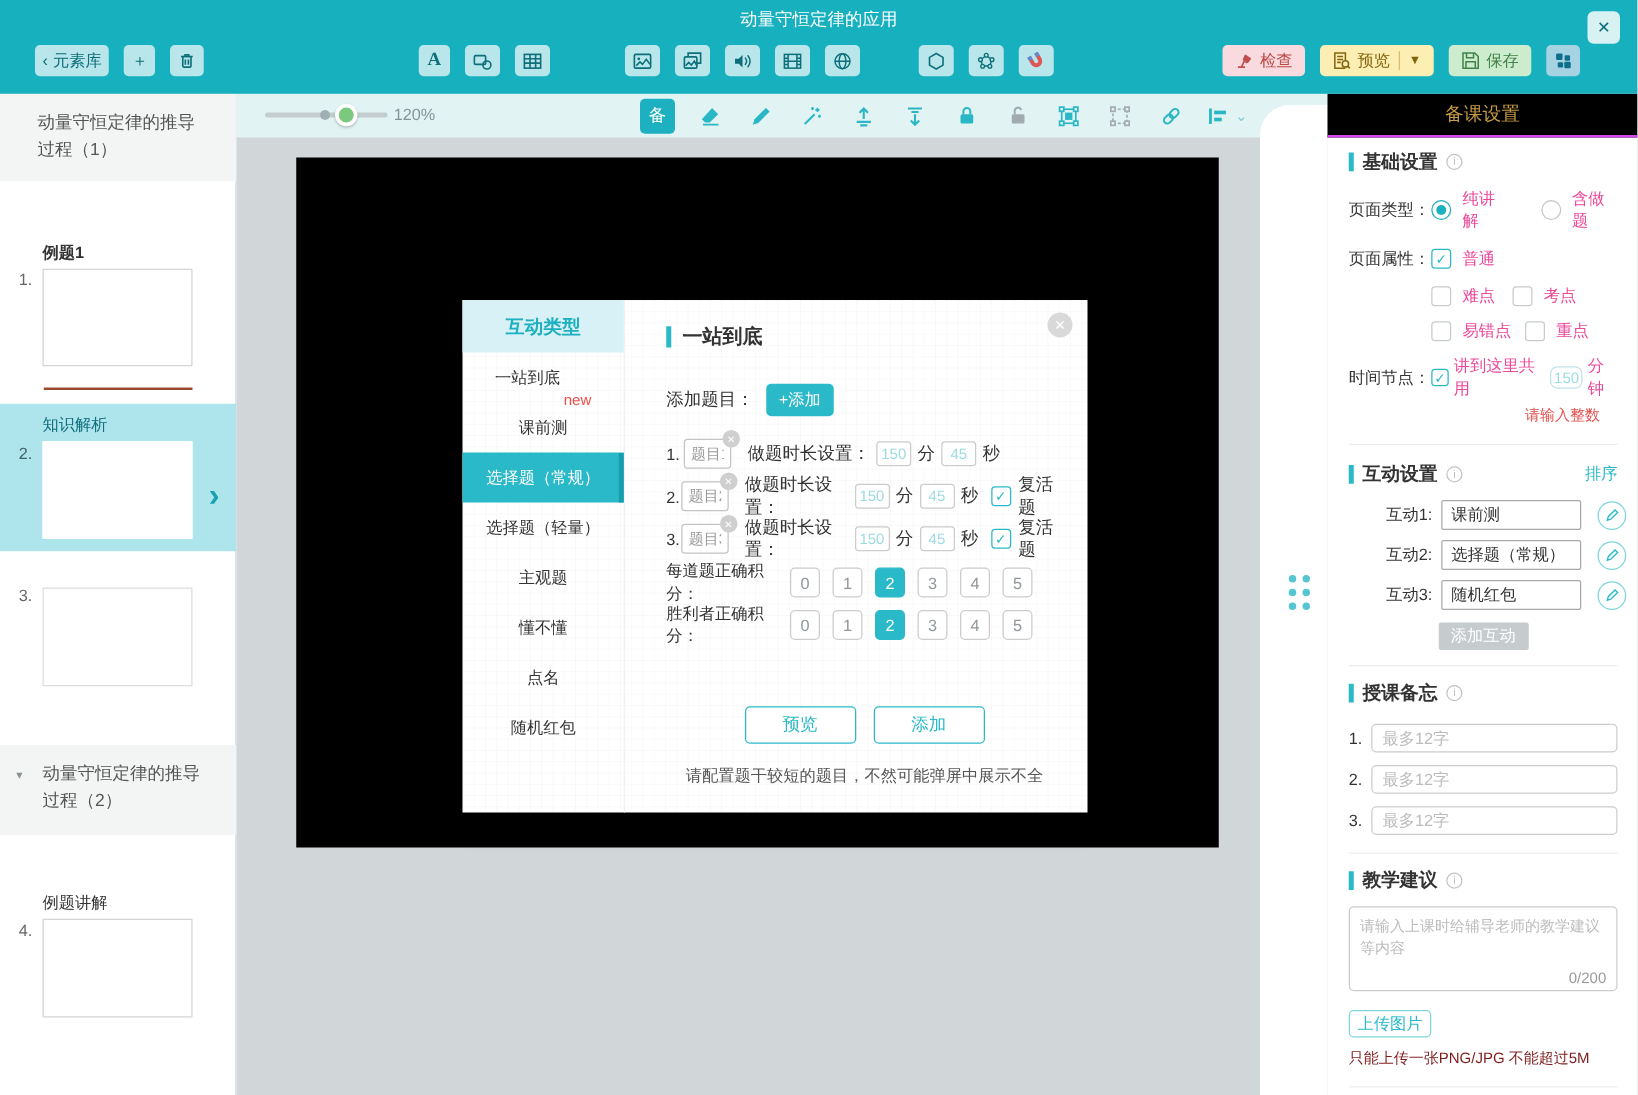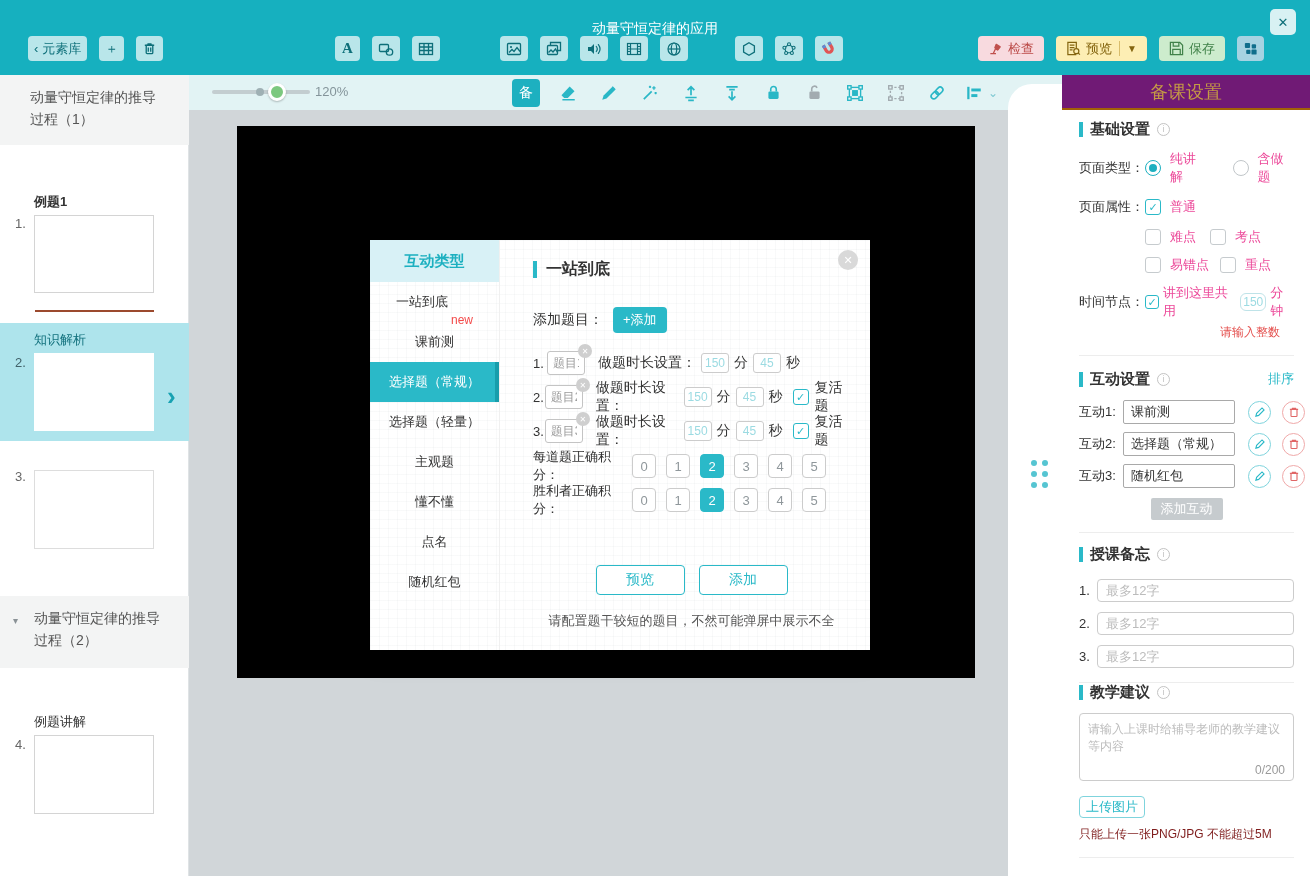--- a/index.html
+++ b/index.html
@@ -2,21 +2,21 @@
 <html><head>
 <meta charset="utf-8">
 <style>
   * { box-sizing: border-box; margin: 0; padding: 0; }
   html,body { width:1310px; height:876px; overflow:hidden; }
   body { font-family:"Liberation Sans","DejaVu Sans",sans-serif; font-size:13px; color:#333; }
   #app { position:relative; width:1310px; height:876px; background:#d1d6d9; }
 
   
   #top-bar { position:absolute; left:0; top:0; width:1310px; height:75px; background:#16b0bf; z-index:30; }
-  .app-title { position:absolute; left:0; right:0; top:20px; text-align:center; color:#fff; font-size:14px; }
+  .app-title { position:absolute; left:0; right:0; top:7px; text-align:center; color:#fff; font-size:14px; }
   .hgroup { position:absolute; top:36px; display:flex; gap:12px; align-items:center; }
   .hbtn { height:25px; min-width:25px; padding:0 6px; background:#b9e6ea; color:#0d6f79; border-radius:4px;
           display:flex; align-items:center; justify-content:center; gap:4px; font-size:13px; cursor:pointer; }
   .hbtn svg { display:block; }
   .abtn { height:25px; padding:0 10px; border-radius:4px; display:flex; align-items:center; gap:5px; font-size:13px; cursor:pointer; }
   .abtn-check { background:#f8dadf; color:#bb4a48; }
   .abtn-preview { background:#fdeeb4; color:#84650f; }
   .abtn-save { background:#cdeccd; color:#41824a; }
   .vsep { width:1px; height:15px; background:#d9bd6b; margin:0 2px; }
   .caret { font-size:10px; line-height:1; }
@@ -93,42 +93,42 @@
   .score { width:24px; height:24px; border:1px solid #ccc; border-radius:4px; margin-right:10px; display:flex; align-items:center;
            justify-content:center; font-size:13px; color:#8f979b; background:#fff; cursor:pointer; }
   .score.sel { background:#2ab9c8; border-color:#2ab9c8; color:#fff; }
   .m-btn-row { margin-top:53px; display:flex; justify-content:center; gap:14px; }
   .m-btn { width:89px; height:30px; border:1px solid #2ab9c8; border-radius:4px; background:#fff; color:#2ab9c8; font-size:14px;
            display:flex; align-items:center; justify-content:center; cursor:pointer; }
   .m-note { margin-top:17px; text-align:center; font-size:13px; color:#555; }
 
   
   #settings { position:absolute; left:1062px; top:75px; width:248px; bottom:0; background:#fff; z-index:14; }
-  .sp-header { height:35px; background:#701a75; border-bottom:2px solid #a16207; color:#c59b45; font-size:18px;
+  .sp-header { height:35px; background:#000000; border-bottom:2px solid #d946ef; color:#c59b45; font-size:15px;
                display:flex; align-items:center; justify-content:center; }
   .sp-body { padding:10px 16px 0 17px; }
   .sec-title { display:flex; align-items:center; gap:7px; height:18px; }
   .sec-bar { width:4px; height:15px; background:#2ab9c8; }
   .sec-text { font-size:15px; font-weight:bold; color:#333; }
   .info-i { width:13px; height:13px; border:1px solid #c3c3c3; border-radius:50%; color:#c3c3c3; font-size:9px;
             display:inline-flex; align-items:center; justify-content:center; font-style:normal; }
   .sort-link { margin-left:auto; color:#2ab9c8; font-size:13px; font-weight:normal; cursor:pointer; }
   .f-row { display:flex; align-items:center; margin-top:12px; }
   .f-label { width:66px; font-size:13px; color:#333; flex:none; }
   .radio { width:16px; height:16px; border:1px solid #c1c6c9; border-radius:50%; background:#fff; display:inline-flex;
            align-items:center; justify-content:center; cursor:pointer; flex:none; }
   .radio.on { border-color:#1db0c0; }
   .radio.on::after { content:""; width:8px; height:8px; border-radius:50%; background:#1db0c0; }
   .opt-label { font-size:13px; color:#ec4899; margin-left:9px; }
   .gap28 { width:28px; } .gap14 { width:14px; }
   .time-in { width:26px; height:18px; border:1px solid #bfe3e8; border-radius:6px; text-align:center; font-size:12px;
              color:#9cdbe2; font-family:inherit; margin:0 4px 0 6px; }
   .hint-red { color:#e4504e; font-size:12px; margin-top:4px; text-align:right; padding-right:14px; }
   .sec-div { border-top:1px solid #ededed; margin-top:14px; }
-  .int-row { display:flex; align-items:center; margin-top:8px; }
+  .int-row { display:flex; align-items:center; margin-top:8px;margin-left:30px; }
   .int-row.first { margin-top:12px; }
   .int-label { width:44px; font-size:13px; color:#333; flex:none; }
   .int-in { width:112px; height:24px; border:1px solid #a9a9a9; border-radius:2px; padding:0 7px; font-size:13px; color:#333; font-family:inherit; }
   .cir-btn { width:23px; height:23px; border-radius:50%; display:flex; align-items:center; justify-content:center; cursor:pointer; flex:none; }
   .cir-edit { border:1px solid #7fd4dd; color:#2ab9c8; margin-left:13px; }
   .cir-del { border:1px solid #f0a9a9; color:#e06666; margin-left:11px; }
   .add-int-btn { margin:10px auto 0; width:72px; height:22px; background:#c6cbce; color:#fff; font-size:13px; border-radius:2px;
                  display:flex; align-items:center; justify-content:center; cursor:default; }
   .memo-row { display:flex; align-items:center; margin-top:10px; }
   .memo-row.first { margin-top:16px; }
@@ -665,21 +665,21 @@
         <span class="memo-num">2.</span>
         <input class="memo-in" placeholder="最多12字" style="">
       </div>
       <div class="memo-row">
         <span class="memo-num">3.</span>
         <input class="memo-in" placeholder="最多12字" style="">
       </div>
 
       <div class="sec-div"></div>
 
-      <div class="sec-title" style="">
+      <div class="sec-title" style="margin-top:12px;">
         <span class="sec-bar"></span>
         <span class="sec-text">教学建议</span>
         <i class="info-i">i</i>
       </div>
       <div class="adv-wrap">
         <textarea class="adv-ta" placeholder="请输入上课时给辅导老师的教学建议等内容" style=""></textarea>
         <span class="adv-count">0/200</span>
       </div>
       <div class="upload-btn">上传图片</div>
       <div class="upload-hint">只能上传一张PNG/JPG 不能超过5M</div>

